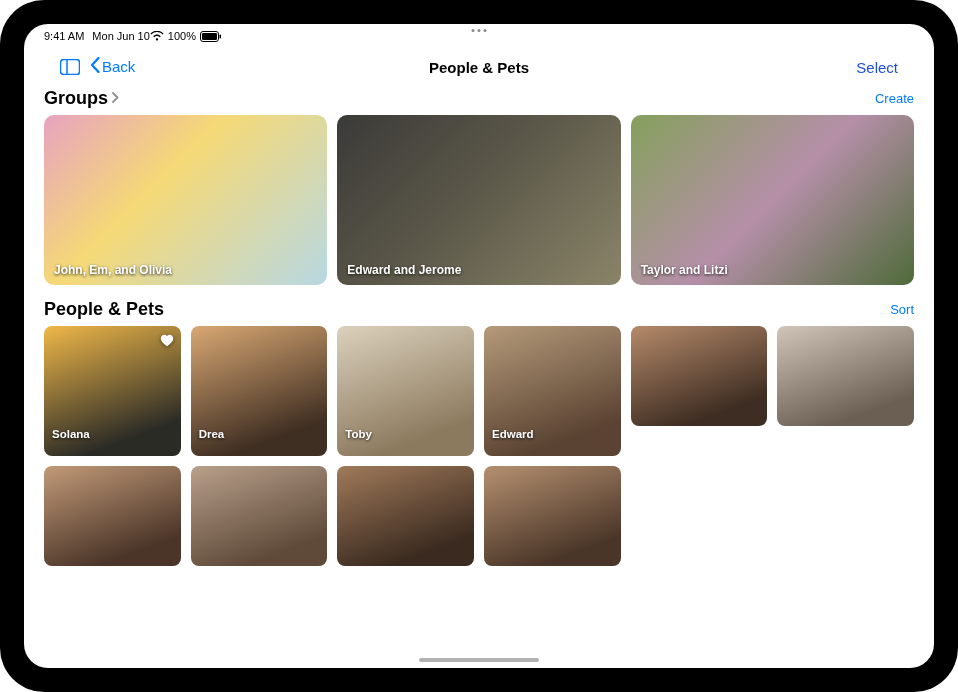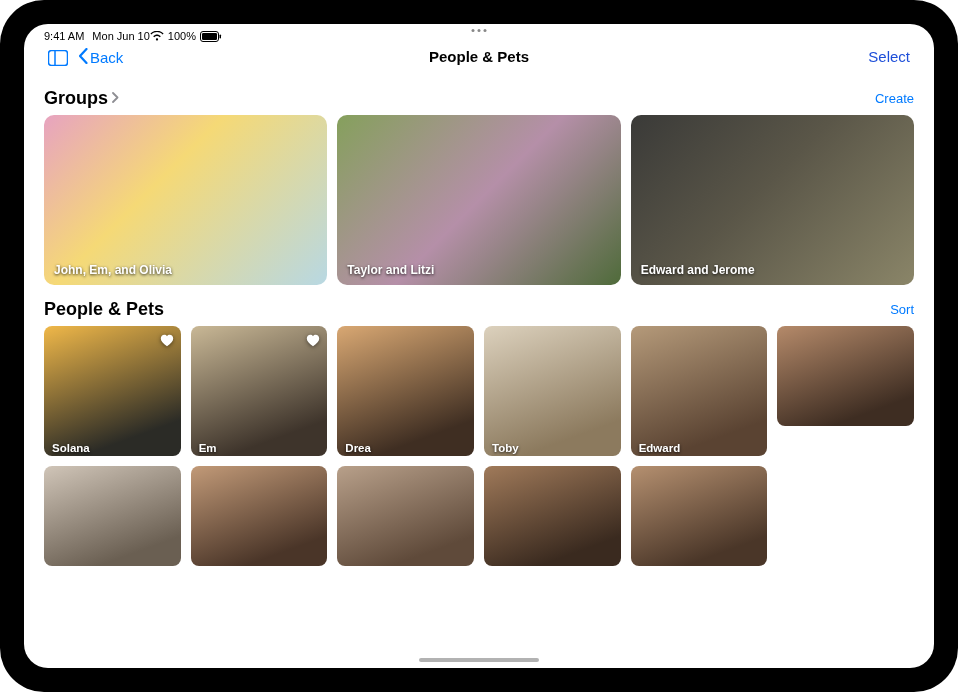--- a/index.html
+++ b/index.html
@@ -20,22 +20,22 @@
   .status-dots {
     position: absolute; top: 5px; left: 50%; transform: translateX(-50%);
     display: flex; gap: 3px;
   }
   .status-dots span {
     width: 3px; height: 3px; border-radius: 50%; background: #888;
   }
   .wifi-icon svg, .battery-icon svg { display: block; }
   
   .navbar {
-    display: flex; align-items: flex-start; justify-content: space-between;
-    padding: 4px 24px; height: 36px;
+    display: flex; align-items: flex-end; justify-content: space-between;
+    padding: 4px 36px; height: 36px;
   }
   .nav-left { display: flex; align-items: center; gap: 10px; }
   .sidebar-btn { color: #007aff; display: flex; align-items: center; }
   .back-btn { color: #007aff; display: flex; align-items: center; font-size: 15px; gap: 2px; cursor: pointer; }
   .back-btn .chev { font-size: 18px; line-height: 1; }
   .nav-title {
     position: absolute; left: 0; right: 0; text-align: center;
     font-size: 15px; font-weight: 600; pointer-events: none;
   }
   .nav-right { color: #1d4ed8; font-size: 15px; cursor: pointer; }
@@ -56,21 +56,21 @@
     position: absolute; bottom: 8px; left: 10px; color: #fff; font-size: 12px; font-weight: 600;
     text-shadow: 0 1px 3px rgba(0,0,0,0.8);
   }
   
   .people-grid { display: grid; grid-template-columns: repeat(6, 1fr); gap: 10px; }
   .person-card {
     height: 130px; border-radius: 8px; position: relative; overflow: hidden;
   }
   .person-card.row2 { height: 100px; }
   .person-card .label {
-    position: absolute; bottom: 2px; left: 8px; color: #fff; font-size: 11.5px; font-weight: 600;
+    position: absolute; bottom: 16px; left: 8px; color: #fff; font-size: 11.5px; font-weight: 600;
     text-shadow: 0 1px 3px rgba(0,0,0,0.8);
   }
   .heart {
     position: absolute; top: 6px; right: 6px; width: 16px; height: 16px;
     display: flex; align-items: center; justify-content: center;
   }
   .heart svg { filter: drop-shadow(0 1px 2px rgba(0,0,0,0.5)); }
   
   .ph { background-size: cover; background-position: center; }
   .g1 { background: linear-gradient(135deg,#e7a3c0 0%,#f5d976 40%,#b8d8e3 100%); }
@@ -158,52 +158,44 @@
                 <path d="M1 1l4.5 4.5L1 10" fill="none" stroke="#8e8e93" stroke-width="1.8" stroke-linecap="round" stroke-linejoin="round"></path>
               </svg>
           </span>
         </div>
         <div class="section-action">Create</div>
       </div>
       <div class="groups-row">
         <div class="group-card ph g1">
           <div class="label">John, Em, and Olivia</div>
         </div>
+        <div class="group-card ph g2">
+          <div class="label">Edward and Jerome</div>
+        </div>
         <div class="group-card ph g3">
           <div class="label">Taylor and Litzi</div>
-        </div>
-        <div class="group-card ph g2">
-          <div class="label">Edward and Jerome</div>
         </div>
       </div>
 
       <div class="section-header">
         <div class="section-title">
           <span>People &amp; Pets</span>
         </div>
         <div class="section-action">Sort</div>
       </div>
       <div class="people-grid">
 
         <div class="person-card ph p1">
           <span class="heart">
               <svg width="14" height="13" viewBox="0 0 14 13">
                 <path d="M7 12.2C3 9.5.8 7.2.8 4.5.8 2.4 2.4.8 4.3.8c1.1 0 2.1.5 2.7 1.4C7.6 1.3 8.6.8 9.7.8c1.9 0 3.5 1.6 3.5 3.7 0 2.7-2.2 5-6.2 7.7z" fill="#fff"></path>
               </svg>
             </span>
           <div class="label">Solana</div>
         </div>
-        <div class="person-card ph p2">
-          <span class="heart">
-              <svg width="14" height="13" viewBox="0 0 14 13">
-                <path d="M7 12.2C3 9.5.8 7.2.8 4.5.8 2.4 2.4.8 4.3.8c1.1 0 2.1.5 2.7 1.4C7.6 1.3 8.6.8 9.7.8c1.9 0 3.5 1.6 3.5 3.7 0 2.7-2.2 5-6.2 7.7z" fill="#fff"></path>
-              </svg>
-            </span>
-          <div class="label">Em</div>
-        </div>
         <div class="person-card ph p3">
           <div class="label">Drea</div>
         </div>
         <div class="person-card ph p5">
           <div class="label">Toby</div>
         </div>
         <div class="person-card ph p6">
           <div class="label">Edward</div>
         </div>
 

